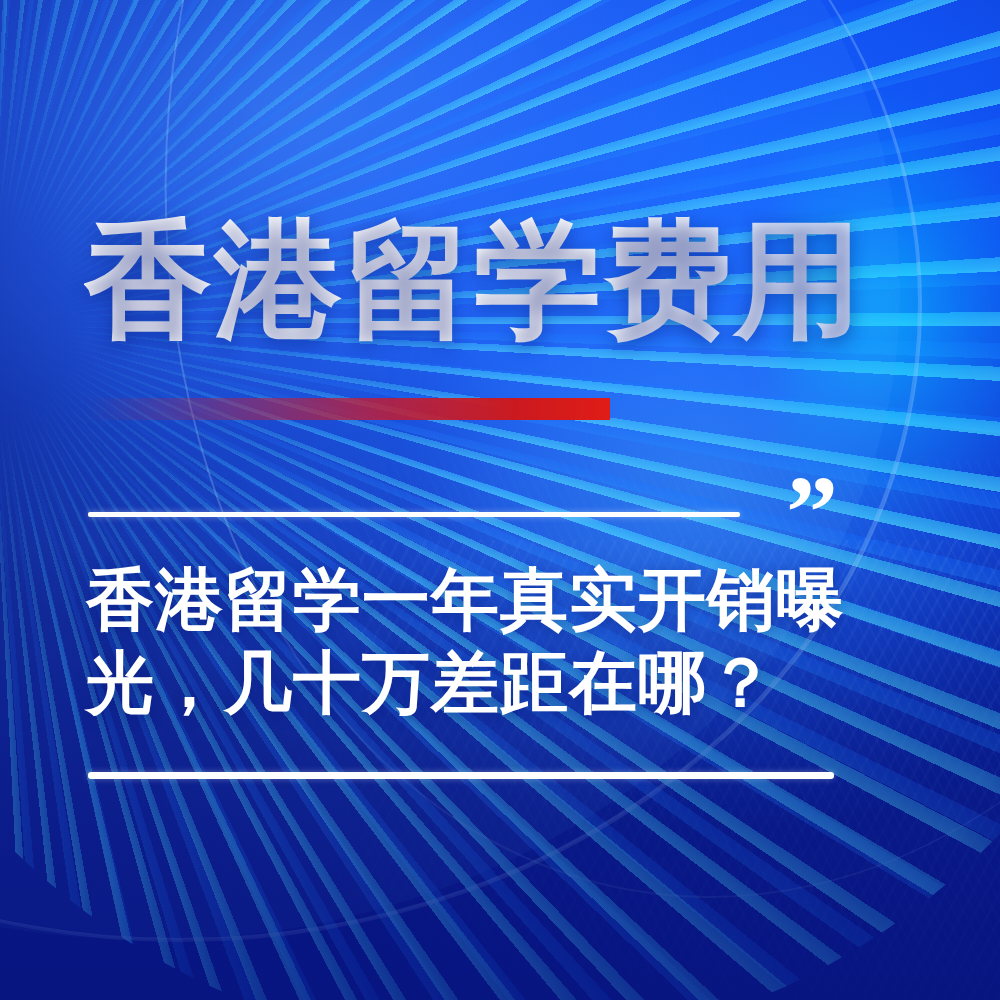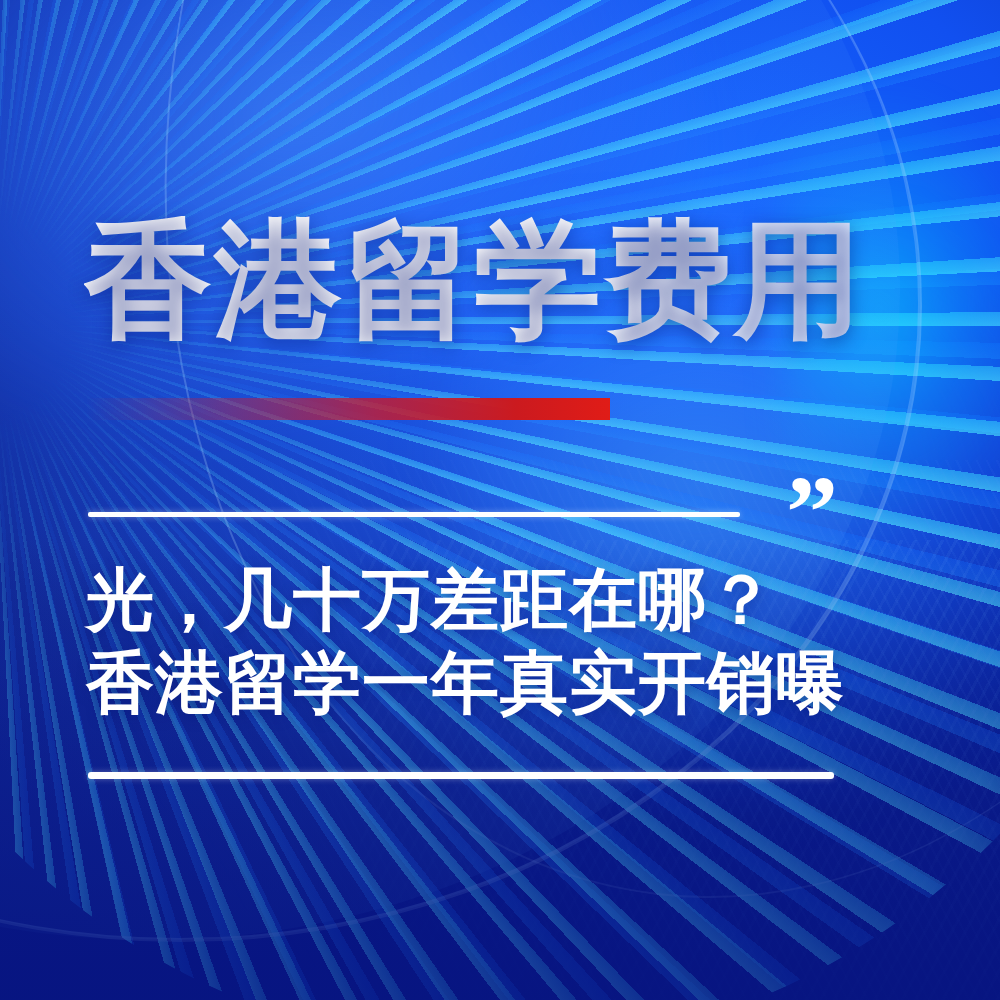--- a/index.html
+++ b/index.html
@@ -272,20 +272,20 @@
 
     <div class="headline">香港留学费用</div>
 
     <div class="accent-bar"></div>
 
     <div class="rule-top"></div>
 
     <div class="quote-mark">”</div>
 
     <div class="subhead">
+      <span class="ln">香港留学一年真实开销曝</span>
       <span class="ln">光，几十万差距在哪？</span>
-      <span class="ln">香港留学一年真实开销曝</span>
     </div>
 
     <div class="rule-bottom"></div>
 
   </div>
 </div>
 
 </body></html>

